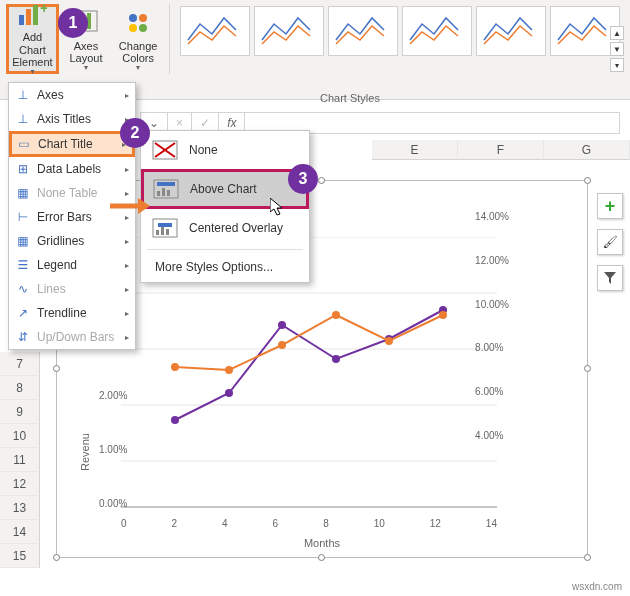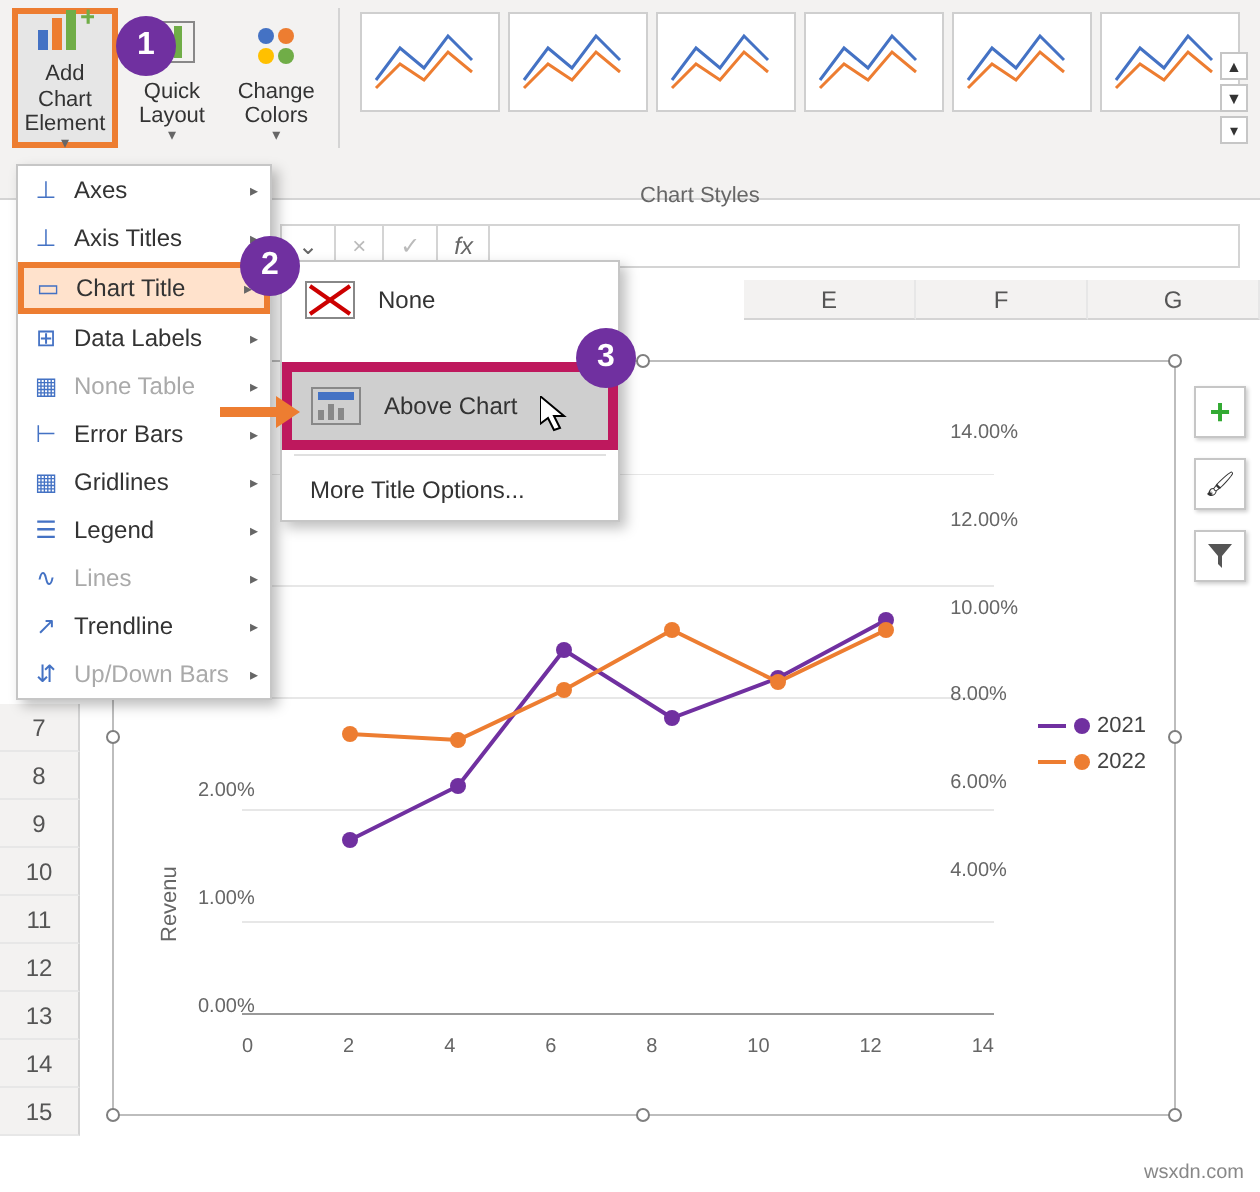--- a/index.html
+++ b/index.html
@@ -23,21 +23,21 @@
 .dd1 { position:absolute; top:82px; left:8px; width:128px; background:#fff; border:1px solid #c6c6c6; box-shadow:3px 3px 6px rgba(0,0,0,.25); z-index:20; }
 .dd1-item { display:flex; align-items:center; gap:6px; padding:4px 6px; font-size:12px; color:#333; position:relative; cursor:pointer; }
 .dd1-item.disabled { color:#aaa; }
 .dd1-item .mi { width:16px; height:16px; display:flex; align-items:center; justify-content:center; font-size:12px; color:#4472c4; }
 .dd1-item .arr { position:absolute; right:6px; font-size:8px; color:#666; }
 .dd1-item.highlight { background:#ffe2cc; border:3px solid #ed7d31; padding:2px 4px; }
 
 
 .dd2 { position:absolute; top:130px; left:140px; width:170px; background:#fff; border:1px solid #c6c6c6; box-shadow:3px 3px 6px rgba(0,0,0,.25); z-index:30; }
 .dd2-item { display:flex; align-items:center; gap:10px; padding:8px 10px; font-size:12px; cursor:pointer; }
-.dd2-item.highlight { background:#cfcfcf; border:5px solid #be185d; padding:6px 8px;margin-top:12px; }
+.dd2-item.highlight { background:#cfcfcf; border:3px solid #be185d; padding:6px 8px; }
 .dd2-item .mi { width:28px; height:22px; display:flex; align-items:center; justify-content:center; }
 .dd2-sep { border-top:1px solid #e0e0e0; margin:2px 6px; }
 .dd2-more { padding:8px 14px; font-size:12px; cursor:pointer; }
 
 
 .big-arrow { position:absolute; left:110px; top:196px; z-index:40; }
 
 
 .fbar { position:absolute; top:112px; left:140px; right:10px; height:22px; display:flex; align-items:center; border:1px solid #d4d4d4; background:#fff; z-index:5; }
 .fbar .seg { padding:0 8px; border-right:1px solid #d4d4d4; height:100%; display:flex; align-items:center; font-size:12px; color:#666; }
@@ -93,21 +93,21 @@
     </div>
     <div class="rib-btn">
       <span class="ico">
         <svg width="30" height="28">
             <rect x="2" y="3" width="24" height="20" fill="none" stroke="#888"></rect>
             <rect x="4" y="12" width="4" height="9" fill="#4472c4"></rect>
             <rect x="10" y="8" width="4" height="13" fill="#ed7d31"></rect>
             <rect x="16" y="5" width="4" height="16" fill="#70ad47"></rect>
           </svg>
       </span>
-      <span>Quick Layout</span>
+      <span>Axes Layout</span>
       <span class="caret">▾</span>
     </div>
     <div class="rib-btn">
       <span class="ico">
         <svg width="30" height="28">
             <circle cx="10" cy="10" r="4" fill="#4472c4"></circle>
             <circle cx="20" cy="10" r="4" fill="#ed7d31"></circle>
             <circle cx="10" cy="20" r="4" fill="#ffc000"></circle>
             <circle cx="20" cy="20" r="4" fill="#70ad47"></circle>
           </svg>
@@ -276,22 +276,34 @@
         <svg width="26" height="20">
           <rect x="1" y="1" width="24" height="18" fill="none" stroke="#888"></rect>
           <rect x="4" y="3" width="18" height="4" fill="#4472c4"></rect>
           <rect x="4" y="12" width="3" height="5" fill="#888"></rect>
           <rect x="9" y="9" width="3" height="8" fill="#888"></rect>
           <rect x="14" y="11" width="3" height="6" fill="#888"></rect>
         </svg>
       </span>
     <span>Above Chart</span>
   </div>
+  <div class="dd2-item">
+    <span class="mi">
+        <svg width="26" height="20">
+          <rect x="1" y="1" width="24" height="18" fill="none" stroke="#888"></rect>
+          <rect x="4" y="12" width="3" height="5" fill="#888"></rect>
+          <rect x="9" y="9" width="3" height="8" fill="#888"></rect>
+          <rect x="14" y="11" width="3" height="6" fill="#888"></rect>
+          <rect x="6" y="5" width="14" height="4" fill="#4472c4"></rect>
+        </svg>
+      </span>
+    <span>Centered Overlay</span>
+  </div>
   <div class="dd2-sep"></div>
-  <div class="dd2-more"><span>More Title Options...</span></div>
+  <div class="dd2-more"><span>More Styles Options...</span></div>
 </div>
 
 <svg class="big-arrow" width="40" height="20">
   <line x1="0" y1="10" x2="30" y2="10" stroke="#ed7d31" stroke-width="5"></line>
   <polygon points="28,2 40,10 28,18" fill="#ed7d31"></polygon>
 </svg>
 
 <div class="cursor-img">
   <svg width="16" height="20">
       <polygon points="0,0 0,14 4,11 7,17 10,16 7,10 12,10" fill="#fff" stroke="#000"></polygon>
@@ -368,33 +380,22 @@
   <div class="ticks-y-right" style="top:30px;height:230px">
     <span>14.00%</span>
       <span>12.00%</span>
       <span>10.00%</span>
       <span>8.00%</span>
       <span>6.00%</span>
       <span>4.00%</span>
   </div>
 
   <div class="y-label-left" style="left:22px;top:290px">Revenu</div>
-
-  <div class="legend">
-    <div>
-        <span class="line" style="background:#7030a0"></span>
-        <span class="dot" style="background:#7030a0"></span>
-        <span>2021</span>
-      </div>
-    <div>
-        <span class="line" style="background:#ed7d31"></span>
-        <span class="dot" style="background:#ed7d31"></span>
-        <span>2022</span>
-      </div>
-  </div>
+  <div class="x-label">Months</div>
+
 
   <div class="side-btn" style="top:12px">
       <span style="color:#3a3;font-weight:bold;font-size:18px">+</span>
     </div>
   <div class="side-btn" style="top:48px">
       <span>🖌</span>
     </div>
   <div class="side-btn" style="top:84px">
     <svg width="14" height="14">
         <polygon points="1,1 13,1 8,7 8,13 6,11 6,7" fill="#555"></polygon>

